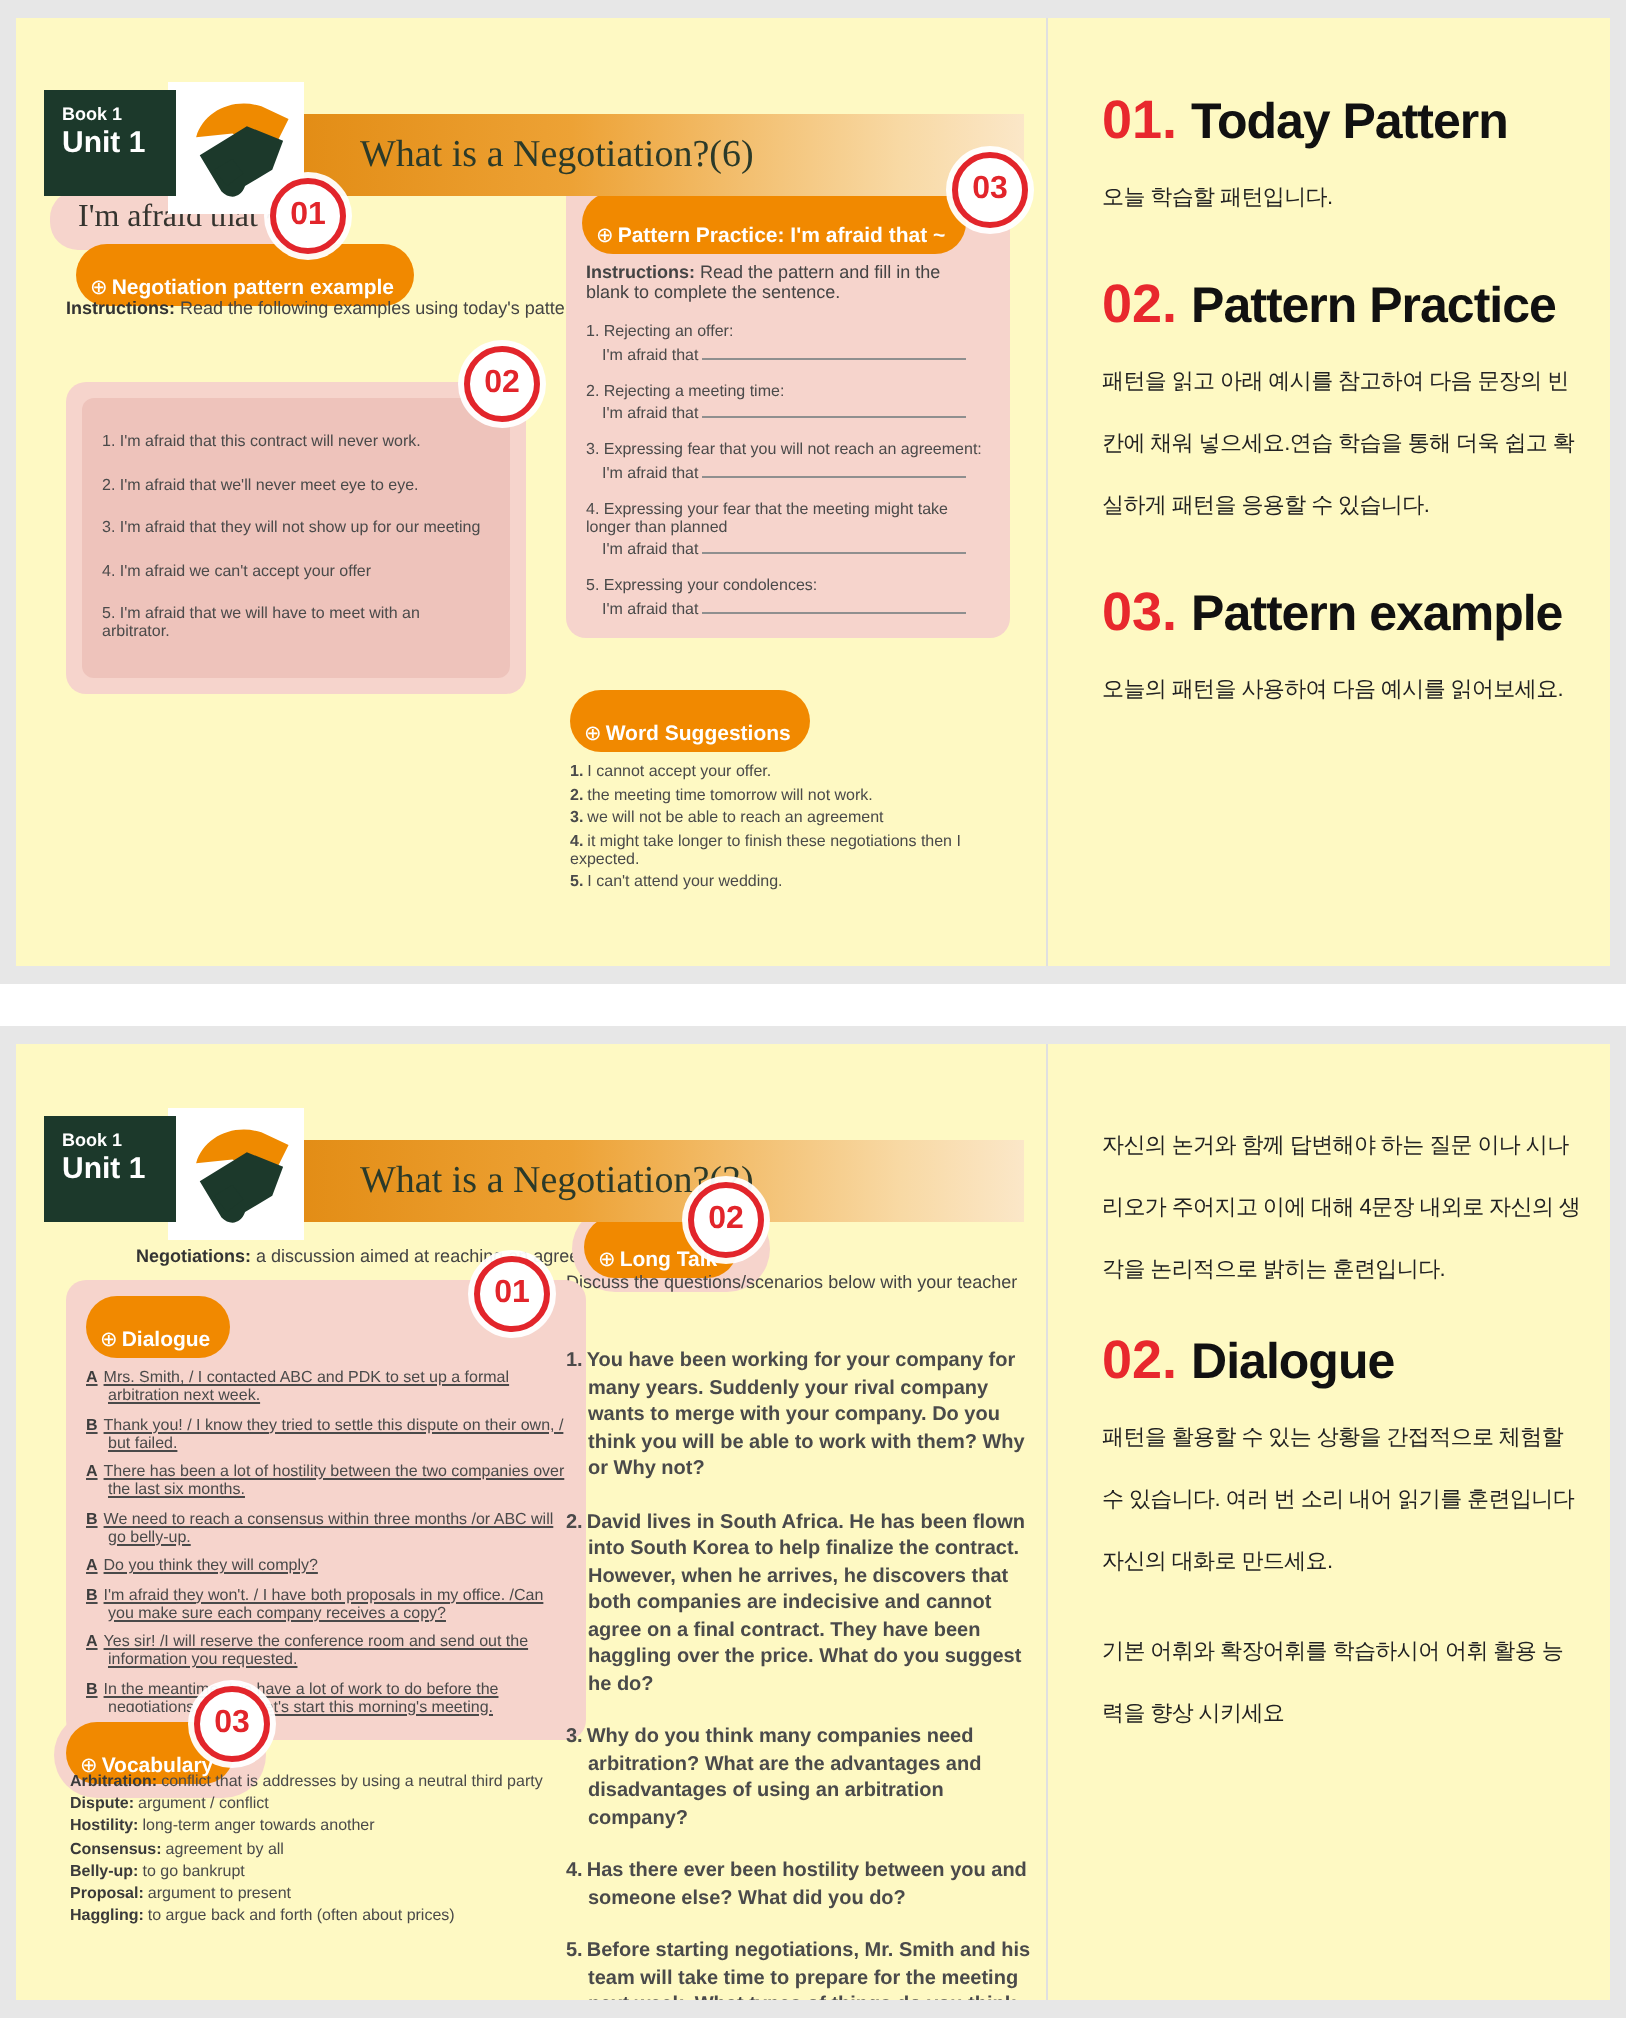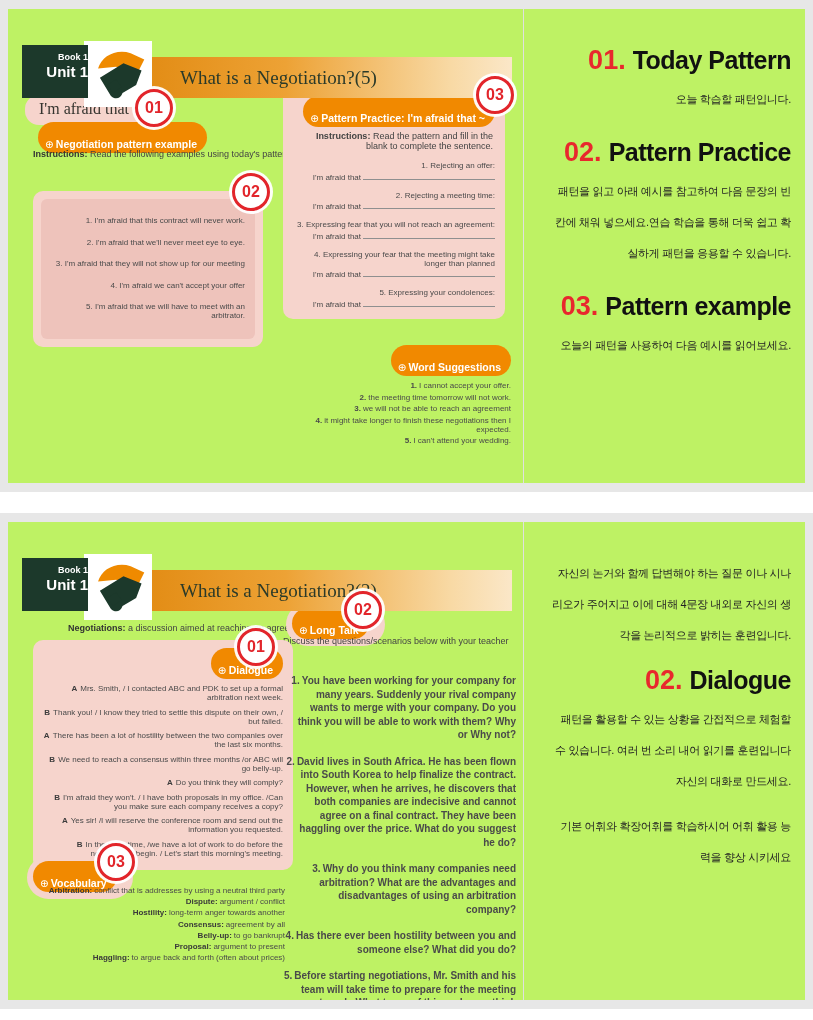--- a/index.html
+++ b/index.html
@@ -1,20 +1,20 @@
 <!DOCTYPE html>
 <html><head>
 <meta charset="utf-8">
 <style>
   * { margin:0; padding:0; box-sizing:border-box; }
   html,body { width:813px; height:1020px; background:#fff; overflow:hidden;
     font-family:"Liberation Sans","DejaVu Sans",sans-serif; }
   .wrap { background:#e7e7e7; padding:9px 8px; }
   .wrap + .wrap { margin-top:21px; }
-  .card { position:relative; background:#bef264;text-align:right; }
+  .card { position:relative; background:#fef9c3; }
   .card.c1 { height:474px; }
   .card.c2 { height:478px; }
   .preview { position:absolute; left:0; top:0; width:515px; height:100%; overflow:hidden; }
   .notes { position:absolute; left:515px; top:0; right:0; bottom:0;
     border-left:1px solid #e0e0e0; padding:36px 14px 0 27px; }
 
   
   .unit-badge { position:absolute; left:14px; top:36px; width:66px; height:53px;
     background:#1c392b; color:#fff; padding:7px 0 0 9px; line-height:1.25; z-index:3; }
   .ub-book { display:block; font-size:9px; font-weight:bold; }
@@ -65,21 +65,21 @@
   .ws-line { font-size:8px; color:#4a4a4a; margin-bottom:2.5px; }
   .ws-line b { margin-right:2px; }
 
   
   .definition { left:60px; top:101px; }
   .lt-pill { left:278px; top:81px; }
   .lt-instr { left:275px; top:114px; }
   .dlg-box { position:absolute; left:25px; top:118px; width:260px; height:230px;
     background:#f6d4cc; border-radius:10px; padding:8px 10px; }
   .dlg-lines { margin-top:5px; }
-  .dlg-line { font-size:8px; color:#4a4a4a; padding-left:11px; text-indent:-11px; margin-bottom:5.5px; }
+  .dlg-line { font-size:8px; color:#4a4a4a; padding-left:11px; text-indent:-11px; margin-bottom:5.5px;text-decoration:underline; }
   .dlg-line b { margin-right:3px; color:#3c3c3c; }
   .co2-01 { left:229px; top:106px; }
   .co2-02 { left:336px; top:69px; }
   .co2-03 { left:89px; top:321px; }
   .voc-pill { left:19px; top:334px; }
   .voc-lines { position:absolute; left:27px; top:364px; width:250px; }
   .voc-line { font-size:8px; color:#4a4a4a; margin-bottom:2.2px; }
   .voc-line b { margin-right:2px; color:#3a3a3a; }
   .q-list { position:absolute; left:275px; top:152px; width:233px; }
   .q { font-size:10px; color:#4a4a4a; padding-left:11px; text-indent:-11px; margin-bottom:13px; line-height:1.35;font-weight:bold; }
@@ -98,21 +98,21 @@
 
 <section class="wrap">
   <div class="card c1">
     <div class="preview">
 
       <div class="unit-badge">
         <span class="ub-book">Book 1</span>
         <span class="ub-unit">Unit 1</span>
       </div>
       <div class="title-bar">
-        <span>What is a Negotiation?(5)</span>
+        <span>What is a Negotiation?(6)</span>
       </div>
       <div class="handshake">
         <svg width="58" height="58" viewBox="0 0 64 64">
           <path d="M10 26 C14 12 30 4 46 9 L61 16 L52 34 L30 24 Z" fill="#ef8a00"></path>
           <path d="M58 28 L38 20 L12 36 L24 56 C29 61 35 59 37 53 L52 44 Z" fill="#1c392b"></path>
           <path d="M20 44 L30 38 L36 46 L27 53 Z" fill="#1c392b"></path>
         </svg>
       </div>
 
       <div class="pattern-pill">I'm afraid that ~</div>

